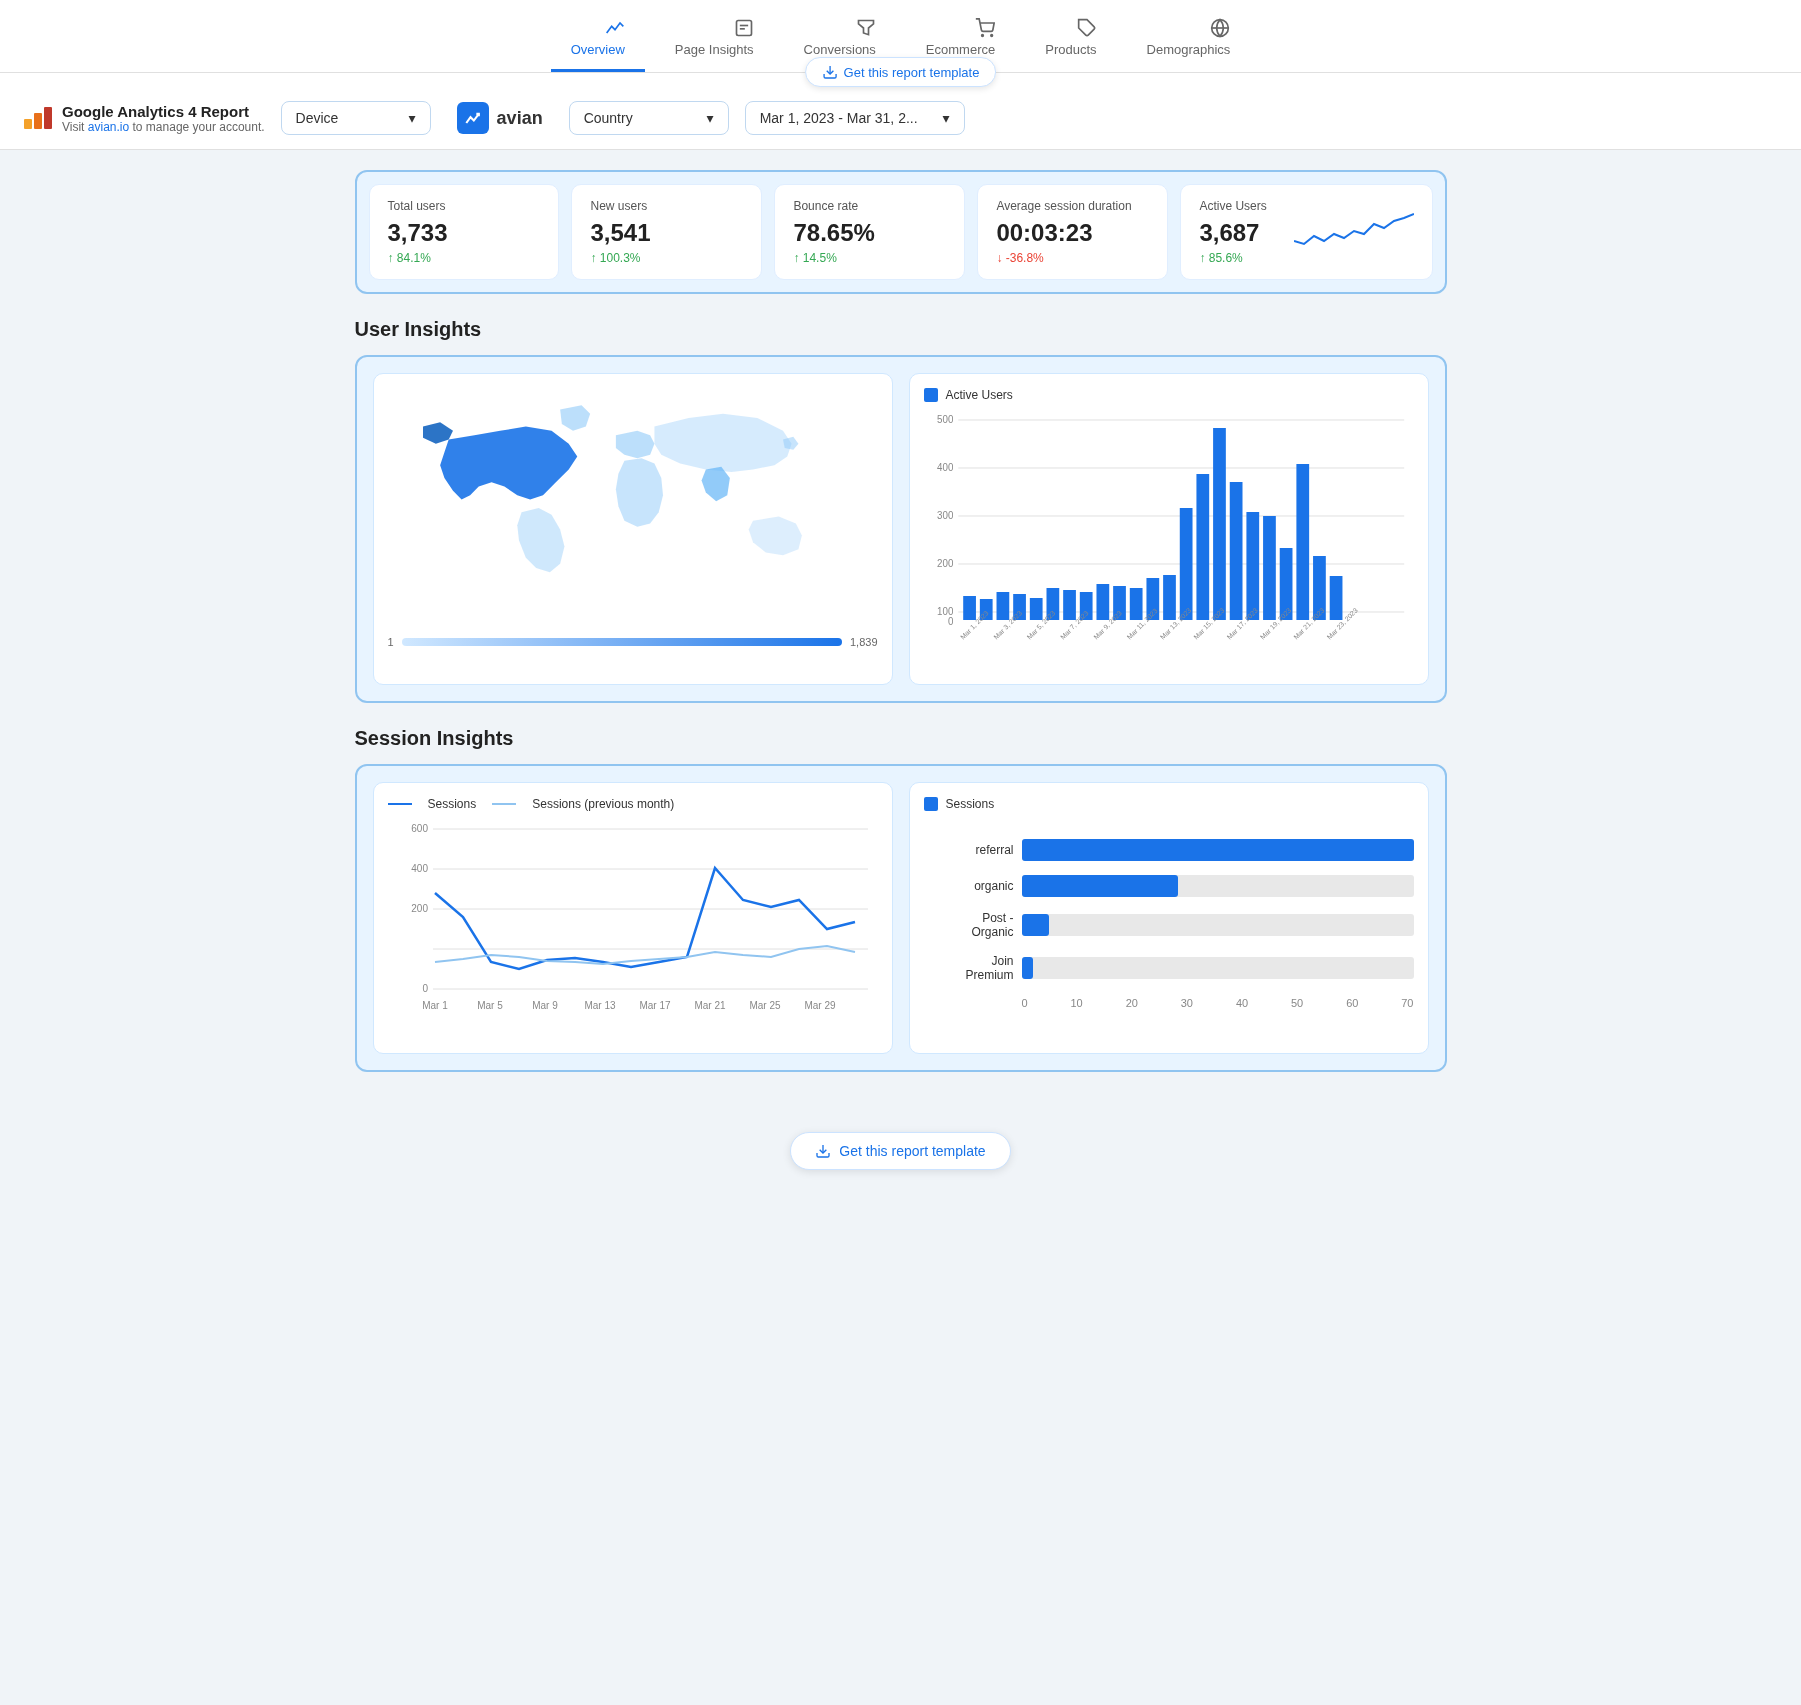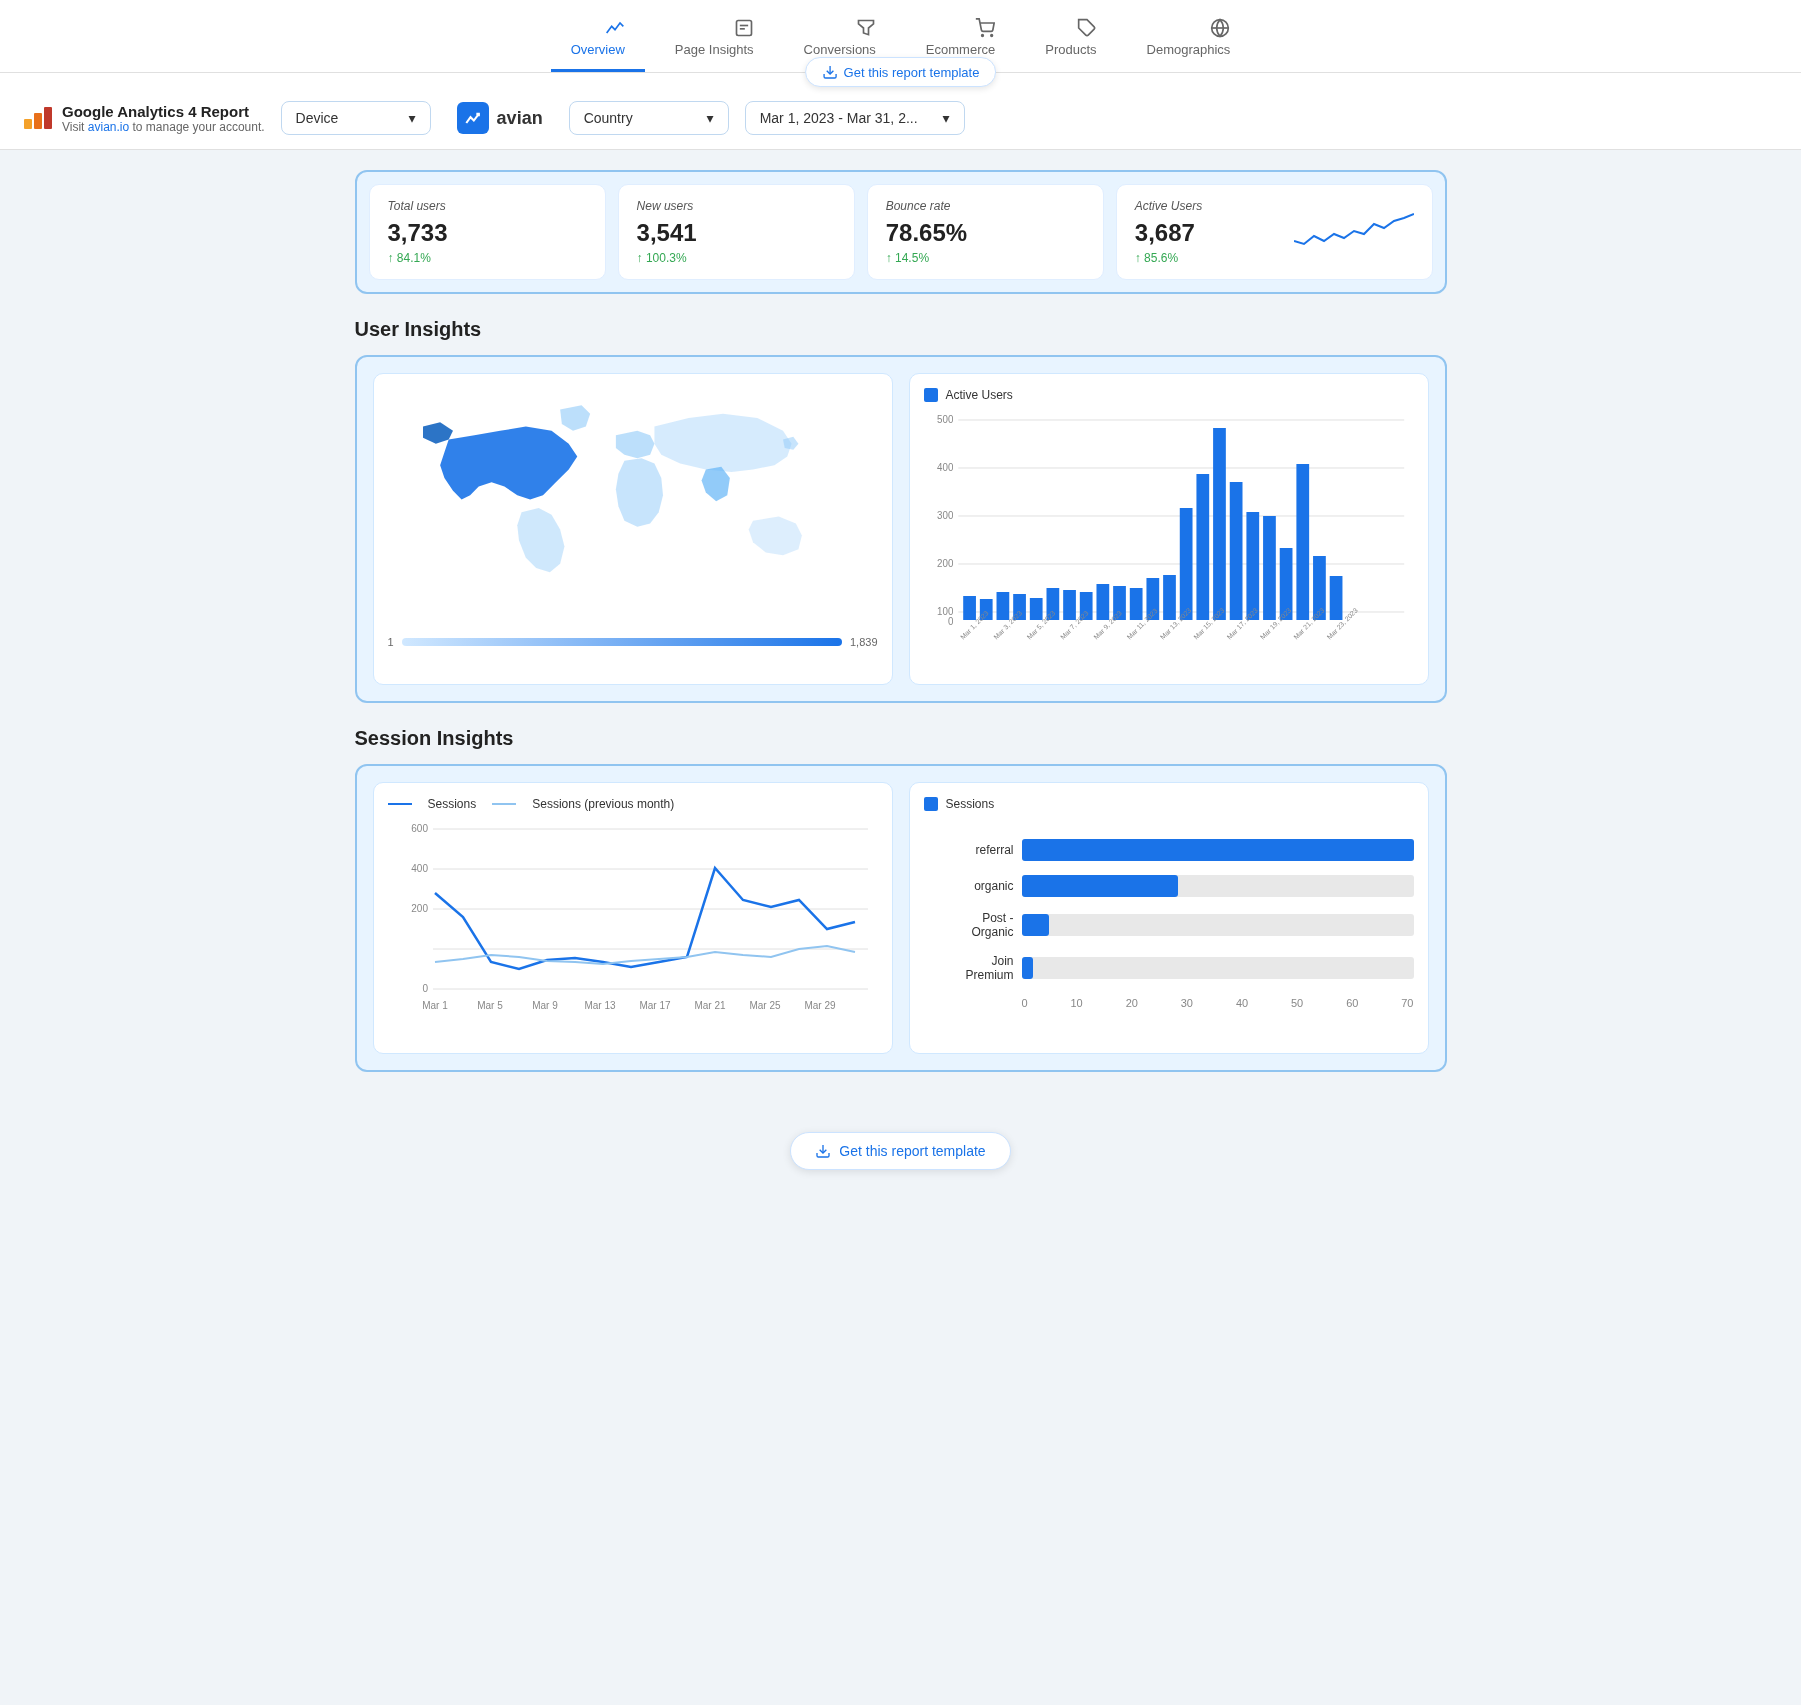--- a/index.html
+++ b/index.html
@@ -29,21 +29,21 @@
     .dropdown-date { min-width: 220px; text-align: center; }
     .avian-logo { display: flex; align-items: center; gap: 8px; font-weight: 700; font-size: 18px; color: #333; margin: 0 10px; }
 
     
     .main { padding: 20px 24px; max-width: 1140px; margin: 0 auto; }
 
     
     .metrics-row { display: flex; gap: 12px; background: #e8f4ff; border: 2px solid #90c4f0; border-radius: 12px; padding: 12px; margin-bottom: 24px; }
     .metric-card { background: #fff; border: 1px solid #e0eeff; border-radius: 10px; padding: 14px 18px; flex: 1; }
     .metric-card.active-users { flex: 1.4; display: flex; align-items: center; gap: 10px; }
-    .metric-label { font-size: 12px; color: #555; margin-bottom: 6px; font-style: italic; }
+    .metric-label { font-size: 12px; color: #555; margin-bottom: 6px; }
     .metric-value { font-size: 24px; font-weight: 700; color: #222; }
     .metric-change { font-size: 12px; margin-top: 4px; }
     .change-up { color: #34a853; }
     .change-down { color: #ea4335; }
 
     
     .section-title { font-size: 20px; font-weight: 700; margin-bottom: 14px; color: #222; }
 
     
     .two-panel { display: flex; gap: 16px; background: #e8f4ff; border: 2px solid #90c4f0; border-radius: 12px; padding: 16px; margin-bottom: 24px; }
@@ -183,20 +183,25 @@
     </div>
     <div class="metric-card">
       <div class="metric-label">New users</div>
       <div class="metric-value">3,541</div>
       <div class="metric-change change-up">↑ 100.3%</div>
     </div>
     <div class="metric-card">
       <div class="metric-label">Bounce rate</div>
       <div class="metric-value">78.65%</div>
       <div class="metric-change change-up">↑ 14.5%</div>
+    </div>
+    <div class="metric-card">
+      <div class="metric-label">Average session duration</div>
+      <div class="metric-value">00:03:23</div>
+      <div class="metric-change change-down">↓ -36.8%</div>
     </div>
     <div class="metric-card active-users">
       <div style="flex:1;">
         <div class="metric-label">Active Users</div>
         <div class="metric-value">3,687</div>
         <div class="metric-change change-up">↑ 85.6%</div>
       </div>
       <div>
         <svg class="sparkline" viewBox="0 0 120 50">
           <polyline fill="none" stroke="#1a73e8" stroke-width="2" points="0,35 10,38 20,30 30,35 40,28 50,32 60,25 70,28 80,18 90,22 100,15 110,12 120,8"></polyline>

